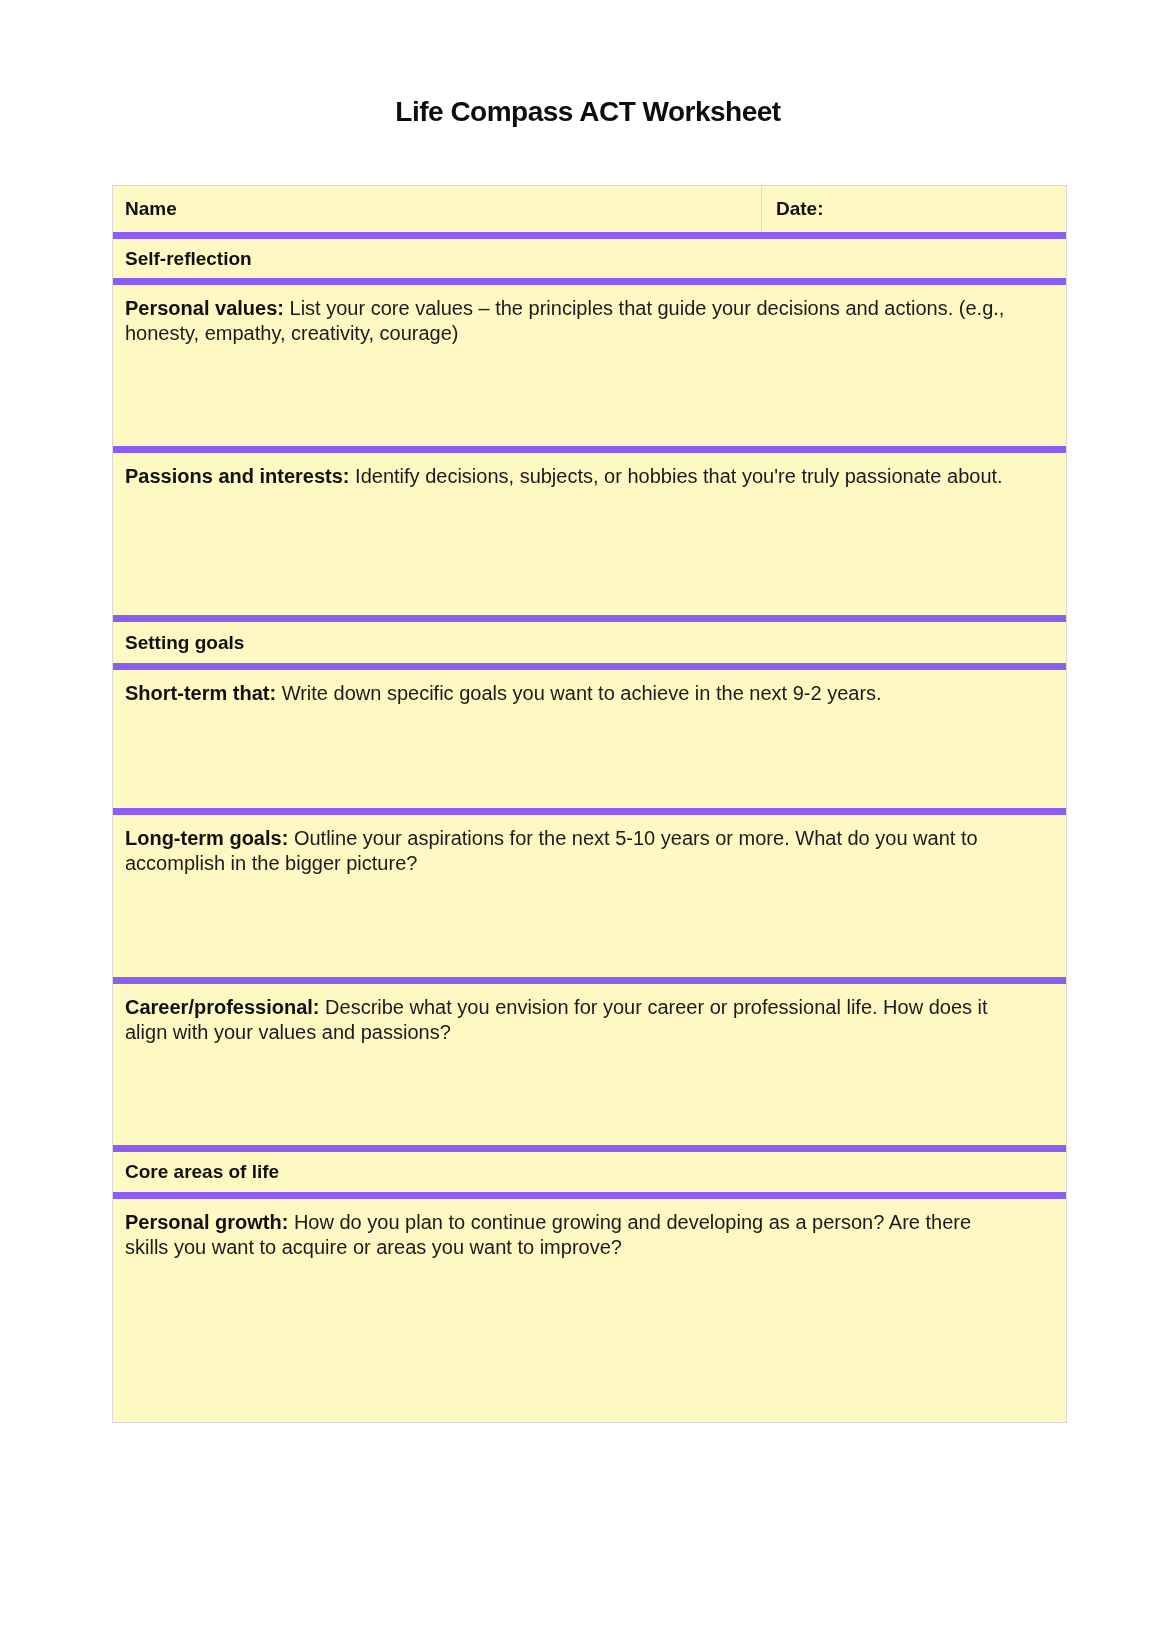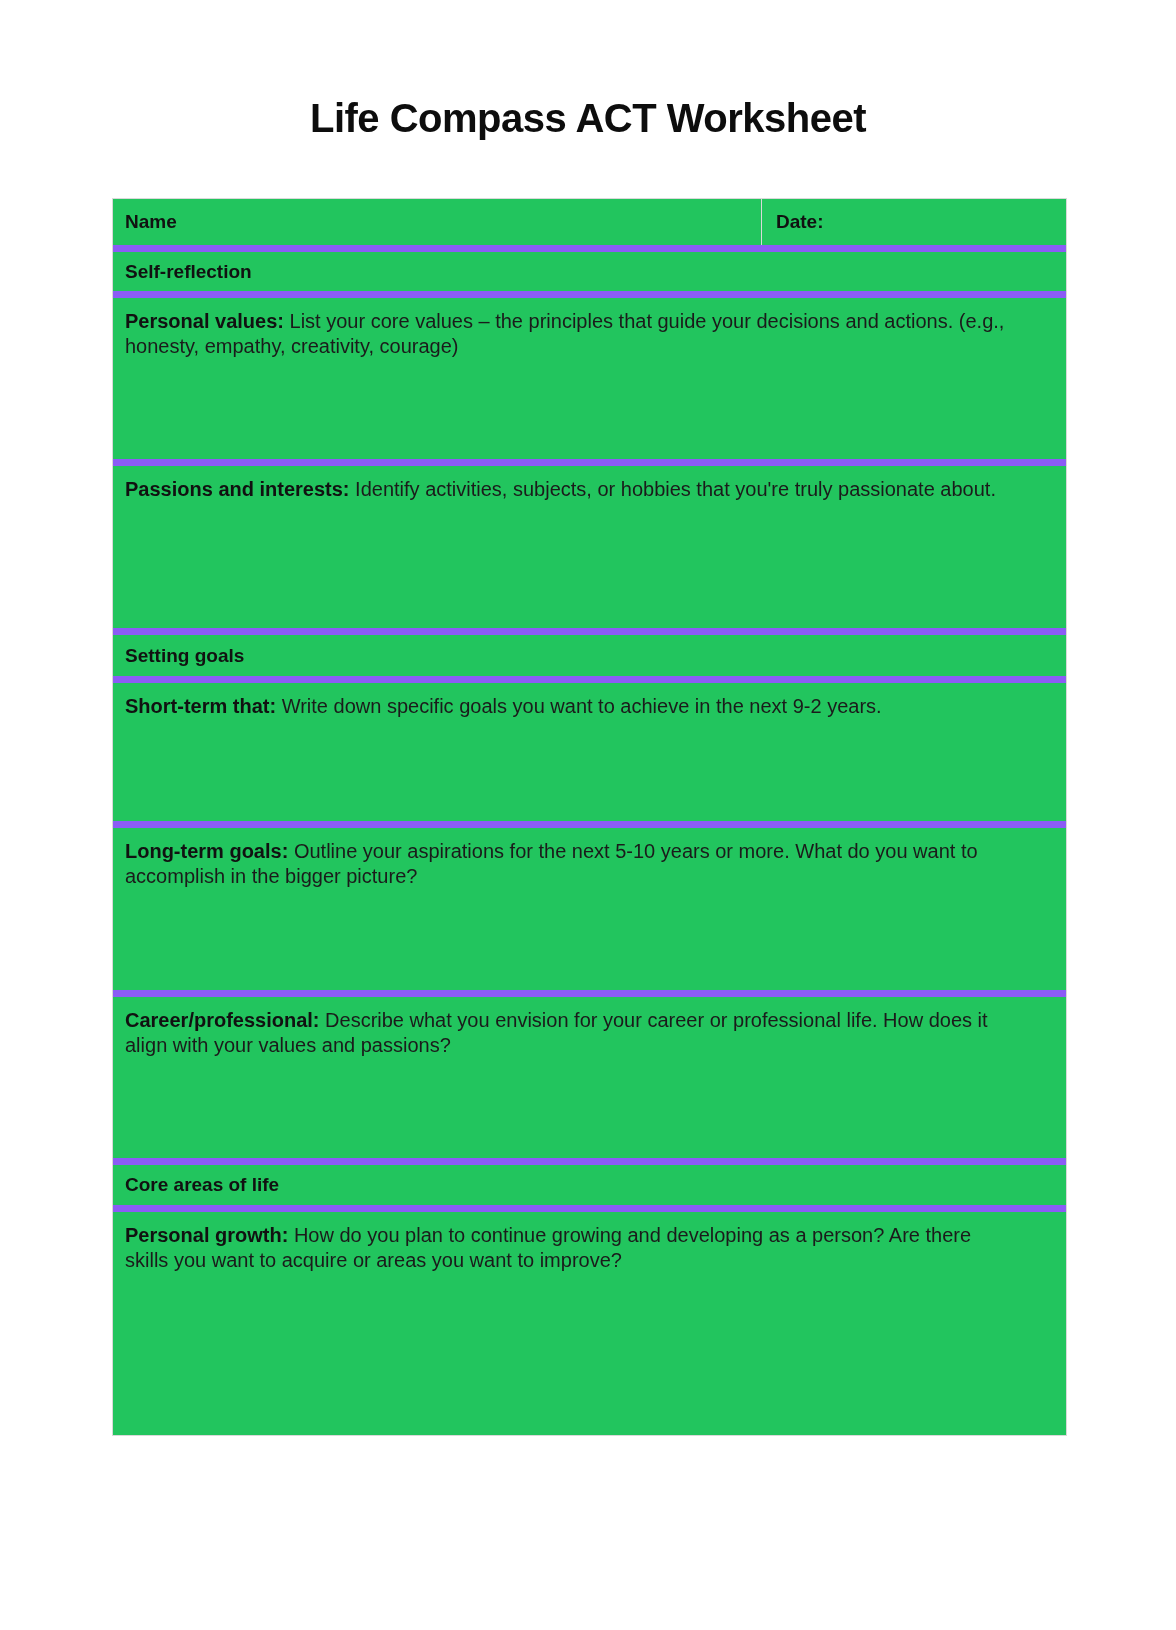--- a/index.html
+++ b/index.html
@@ -9,32 +9,32 @@
   }
   body {
     width: 1176px;
     height: 1630px;
     font-family: "Liberation Sans", sans-serif;
     color: #171717;
     position: relative;
   }
   .page-title {
     margin: 96px 0 0 0;
-    font-size: 40px;
+    font-size: 28px;
     font-weight: bold;
     text-align: center;
     color: #0d0d0d;
     letter-spacing: -0.5px;
   }
   .wtable {
     box-sizing: border-box;
     width: 955px;
     margin: 57px 0 8px 112px;
     border: 1px solid #d9d9d9;
-    background: #22c55e;
+    background: #fef9c3;
   }
   .row {
     box-sizing: border-box;
     border-top: 7px solid #8b5cf6;
   }
   .row:first-child { border-top: none; }
   .row-meta {
     display: flex;
     height: 46px;
     align-items: stretch;
@@ -100,21 +100,21 @@
 
     <div class="row row-head h46">
       <span>Self-reflection</span>
     </div>
 
     <div class="row row-field h168">
       <p class="ftext"><strong>Personal values:</strong> <span>List your core values – the principles that guide your decisions and actions. (e.g., honesty, empathy, creativity, courage)</span></p>
     </div>
 
     <div class="row row-field h169">
-      <p class="ftext"><strong>Passions and interests:</strong> <span>Identify activities, subjects, or hobbies that you're truly passionate about.</span></p>
+      <p class="ftext"><strong>Passions and interests:</strong> <span>Identify decisions, subjects, or hobbies that you're truly passionate about.</span></p>
     </div>
 
 
     <div class="row row-head h48">
       <span>Setting goals</span>
     </div>
 
     <div class="row row-field h145">
       <p class="ftext"><strong>Short-term that:</strong> <span>Write down specific goals you want to achieve in the next 9-2 years.</span></p>
     </div>

